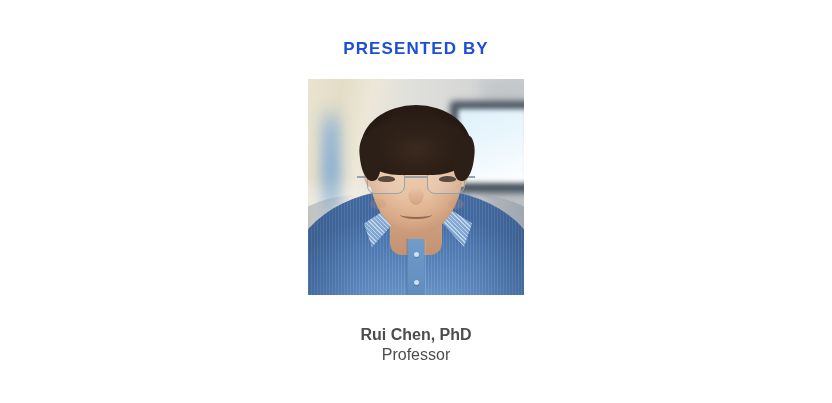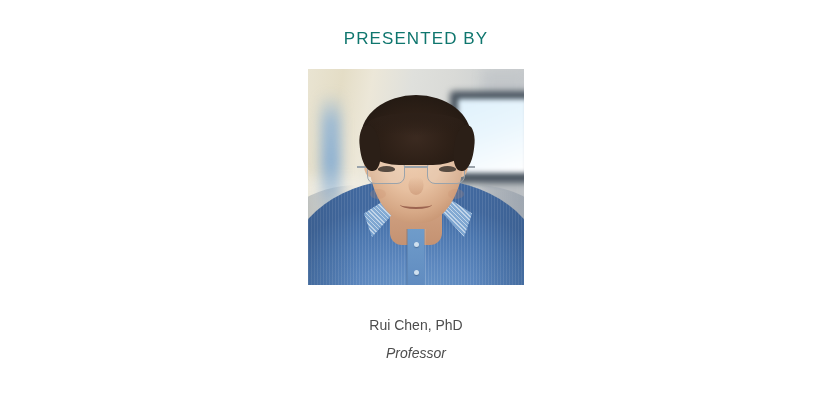--- a/index.html
+++ b/index.html
@@ -28,25 +28,25 @@
     left: 0;
     top: 0;
     width: 832px;
     height: 403px;
     display: flex;
     flex-direction: column;
     align-items: center;
   }
 
   .presented-by {
-    margin-top: 29px;
+    margin-top: 39px;
     font-size: 17px;
-    font-weight: normal;
+    font-weight: bold;
     letter-spacing: 1.1px;
-    color: #0f766e;
+    color: #1d4ed8;
     line-height: 20px;
     text-align: center;
     white-space: nowrap;
   }
 
   
   .portrait-frame {
     position: relative;
     margin-top: 20px;
     width: 216px;
@@ -318,33 +318,31 @@
   .cheek-l { left: 62px; }
   .cheek-r { right: 60px; }
 
   
   .caption {
     margin-top: 30px;
     text-align: center;
     color: #4d4d4d;
   }
   .speaker-name {
-    font-size: 14px;
+    font-size: 16px;
+    font-weight: bold;
+    line-height: 20px;
+    white-space: nowrap;
+  }
+  .speaker-title,
+  .speaker-affiliation {
+    font-size: 16px;
     font-weight: normal;
     line-height: 20px;
     white-space: nowrap;
-  }
-  .speaker-title,
-  .speaker-affiliation {
-    font-size: 14px;
-    font-style: italic;
-    font-weight: normal;
-    line-height: 20px;
-    white-space: nowrap;
-    margin-top: 8px;
   }
 </style>
 </head>
 <body>
 
 <div class="slide">
 
   <div class="speaker-card">
 
     <div class="presented-by">PRESENTED BY</div>

